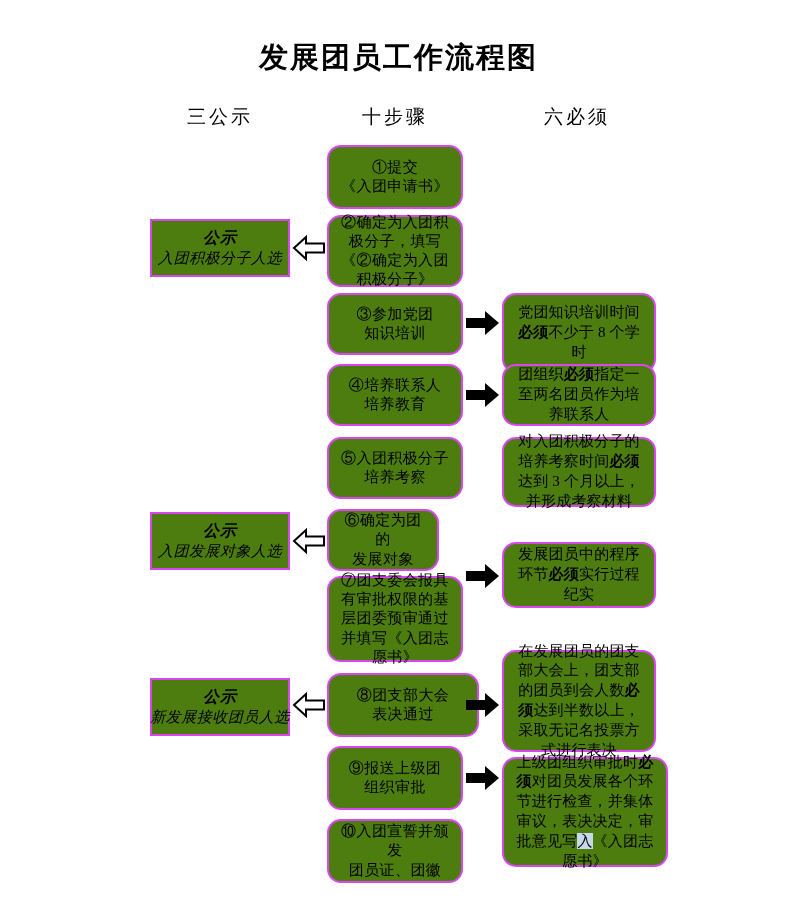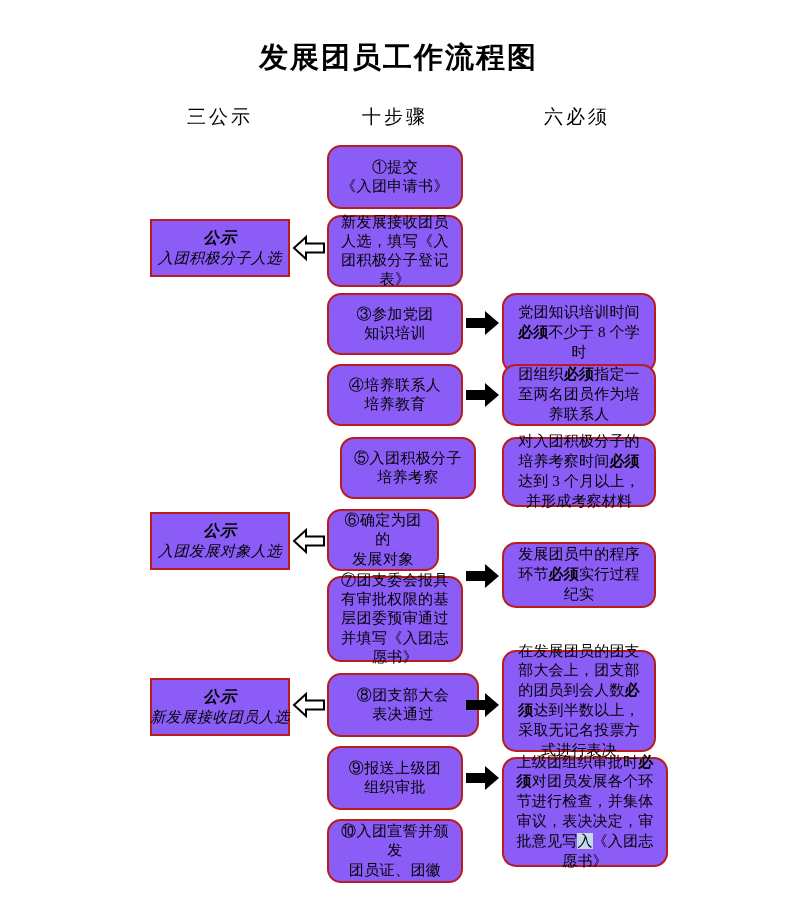--- a/index.html
+++ b/index.html
@@ -30,22 +30,22 @@
     white-space:nowrap;
   }
   .col-head.c1{left:160px;top:104px;width:120px;}
   .col-head.c2{left:335px;top:104px;width:120px;}
   .col-head.c3{left:517px;top:104px;width:120px;}
 
   
   .box{
     position:absolute;
     box-sizing:border-box;
-    background:#8b5cf6;
-    border:2px solid #b91c1c;
+    background:#4d7c0f;
+    border:2px solid #d946ef;
     display:flex;
     flex-direction:column;
     align-items:center;
     justify-content:center;
     text-align:center;
     line-height:1.28;
   }
 
   
   .box.notice{
@@ -116,32 +116,32 @@
   <div class="box notice" style="left:150px;top:678px;width:140px;height:58px;">
     <div class="nt-title">公示</div>
     <div class="nt-sub">新发展接收团员人选</div>
   </div>
 
   <div class="box step" style="left:327px;top:145px;width:136px;height:64px;">
     <div class="step-text">①提交<br>《入团申请书》</div>
   </div>
 
   <div class="box step" style="left:327px;top:215px;width:136px;height:72px;">
-    <div class="step-text">新发展接收团员人选，填写《入团积极分子登记表》</div>
+    <div class="step-text">②确定为入团积极分子，填写《②确定为入团积极分子》</div>
   </div>
 
   <div class="box step" style="left:327px;top:293px;width:136px;height:62px;">
     <div class="step-text">③参加党团<br>知识培训</div>
   </div>
 
   <div class="box step" style="left:327px;top:364px;width:136px;height:62px;">
     <div class="step-text">④培养联系人<br>培养教育</div>
   </div>
 
-  <div class="box step" style="left:327px;top:437px;width:136px;height:62px;margin-left:13px;">
+  <div class="box step" style="left:327px;top:437px;width:136px;height:62px;">
     <div class="step-text">⑤入团积极分子<br>培养考察</div>
   </div>
 
   <div class="box step" style="left:327px;top:509px;width:112px;height:62px;">
     <div class="step-text">⑥确定为团的<br>发展对象</div>
   </div>
 
   <div class="box step" style="left:327px;top:576px;width:136px;height:86px;">
     <div class="step-text">⑦团支委会报具有审批权限的基层团委预审通过并填写《入团志愿书》</div>
   </div>

